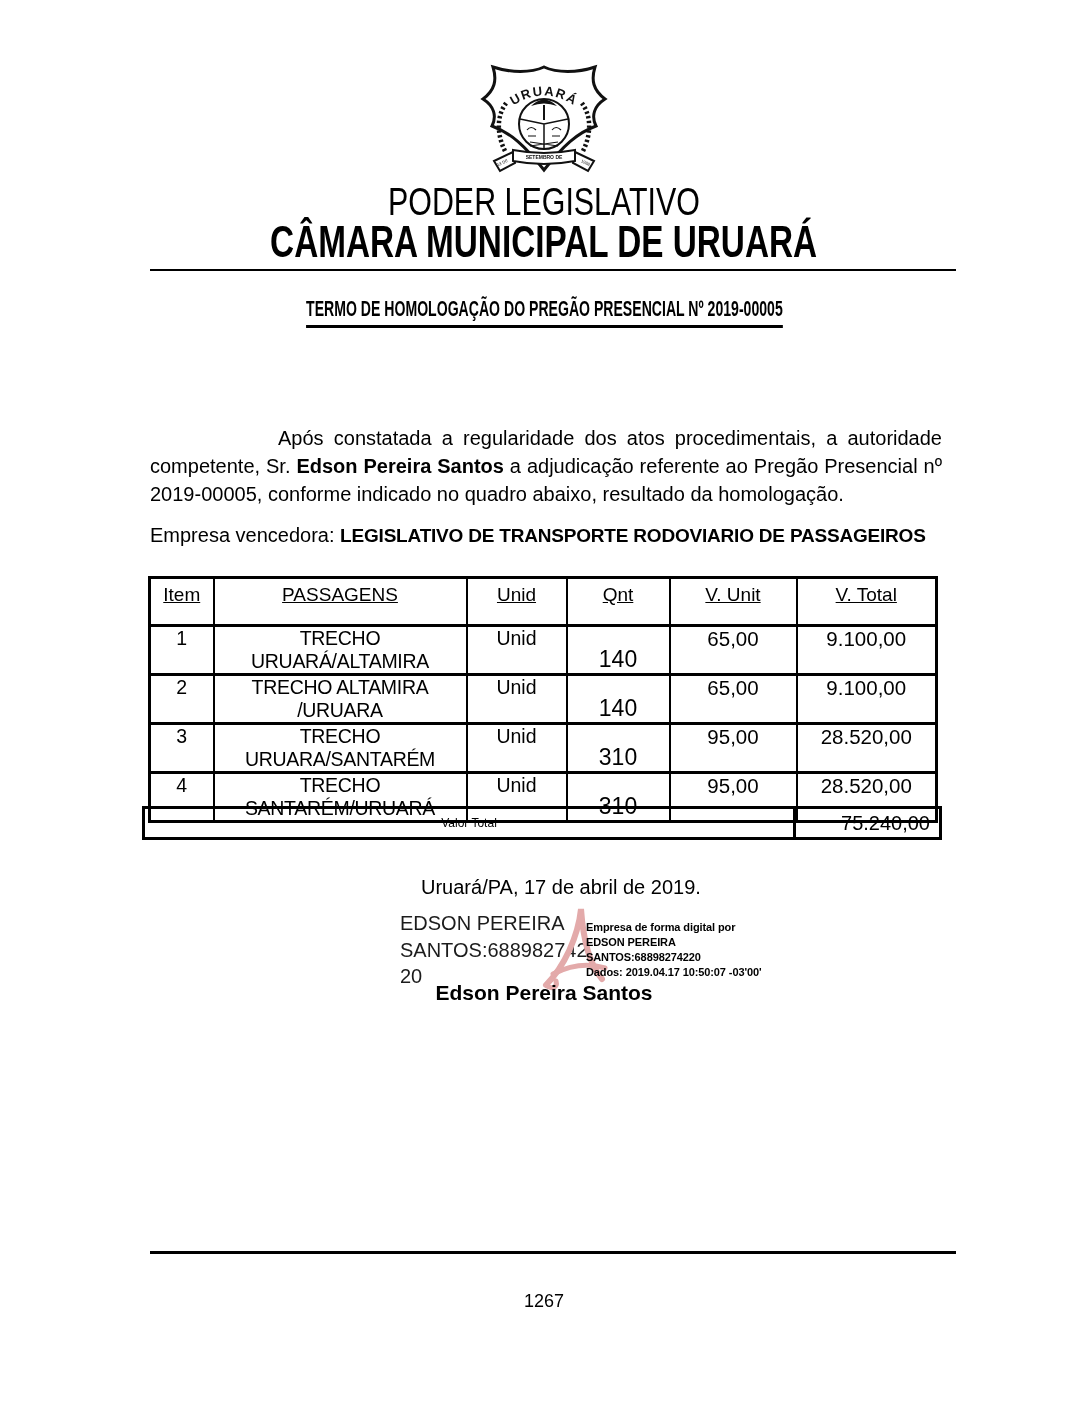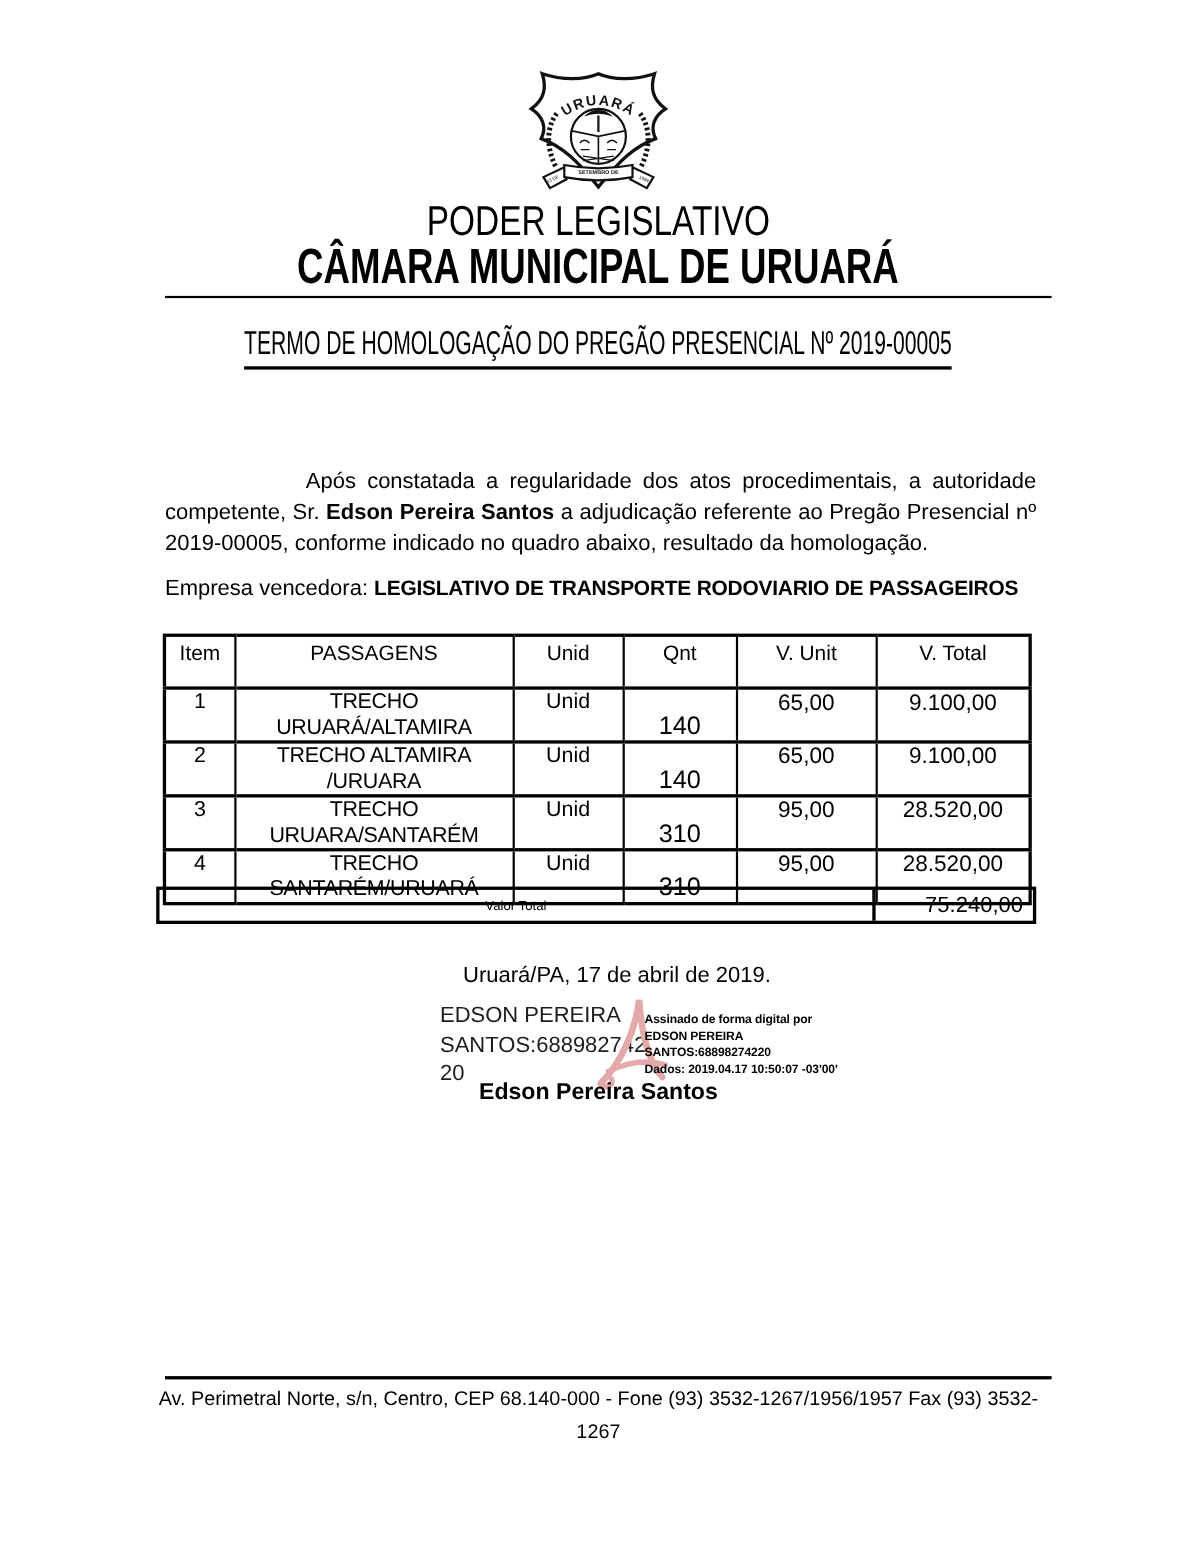--- a/index.html
+++ b/index.html
@@ -11,35 +11,35 @@
   .squish { display:inline-block; white-space:nowrap; transform-origin:center; }
 
   
   .crest { position:absolute; left:50%; margin-left:-76px; top:58px; }
   .title-power { top:181px; font-size:38px; letter-spacing:0px; }
   .title-power .squish { transform:scaleX(0.80); }
   .title-org { top:216px; font-size:45px; font-weight:bold; }
   .title-org .squish { transform:scaleX(0.74); }
   .rule { position:absolute; height:0; border-top:3px solid #000; }
   .rule-top { left:150px; width:806px; top:269px; border-top-width:2.5px; }
-  .doc-title { top:296px; font-size:30px; font-weight:normal; }
+  .doc-title { top:296px; font-size:22px; font-weight:bold; }
   .doc-title .squish { transform:scaleX(0.64); border-bottom:3.5px solid #000; padding-bottom:3px; }
 
   
   .intro { position:absolute; left:150px; top:424px; width:792px; margin:0;
            font-size:20px; line-height:28px; text-align:justify; text-indent:128px; }
   .winner { position:absolute; left:150px; top:524px; margin:0; font-size:20px; }
   .winner b { font-size:19px; letter-spacing:-0.2px; }
 
   
   .items-table { position:absolute; left:148px; top:576px; width:787px;
                  border-collapse:collapse; table-layout:fixed; border:3px solid #000; }
   .items-table th, .items-table td { border-left:2px solid #000; border-right:2px solid #000;
                  border-top:3px solid #000; border-bottom:3px solid #000; padding:0; overflow:hidden; }
-  .items-table th { height:40px; font-weight:normal; font-size:19px; vertical-align:top; padding-top:5px; text-align:center; }
+  .items-table th { height:40px; font-weight:normal; font-size:19px; vertical-align:top; padding-top:5px; text-align:center;text-decoration:underline; }
   .items-table td { height:44px; }
   .cell-item, .cell-desc, .cell-unid { vertical-align:top; padding-top:4px; text-align:center; font-size:19.5px; }
   .cell-desc { letter-spacing:-0.3px; }
   .cell-qnt { vertical-align:bottom; padding-bottom:5px; text-align:center; font-size:23px; }
   .cell-vunit, .cell-vtotal { vertical-align:top; padding-top:3px; text-align:center; font-size:20.5px; }
 
   .total-strip { position:absolute; left:142px; top:806px; width:800px; height:34px;
                  border:3px solid #000; box-sizing:border-box; display:flex; }
   .total-label { flex:1; display:flex; align-items:center; justify-content:center; font-size:12px; }
   .total-value { width:146px; box-sizing:border-box; border-left:3px solid #000;
@@ -170,31 +170,28 @@
     <span>20</span>
   </div>
 
   <svg class="adobe-mark" width="72" height="90" viewBox="0 0 72 90" aria-hidden="true">
     <path d="M8,82 C26,64 40,34 43,6 C45,34 50,60 64,76" fill="none" stroke-width="6" stroke-linecap="round" stroke="#e3aaaa"></path>
     <path d="M15,71 C33,62 50,60 67,65" fill="none" stroke-width="5" stroke-linecap="round" stroke="#e3aaaa"></path>
     <path d="M8,82 C13,87 20,85 18,78" fill="none" stroke-width="5" stroke-linecap="round" stroke="#e3aaaa"></path>
   </svg>
 
   <div class="sig-details">
-    <span>Assinado de forma digital por</span>
+    <span>Empresa de forma digital por</span>
     <span>EDSON PEREIRA</span>
     <span>SANTOS:68898274220</span>
     <span>Dados: 2019.04.17 10:50:07 -03'00'</span>
   </div>
 
   <div class="center-line signer-name">
     <span>Edson Pereira Santos</span>
   </div>
 
   <div class="rule rule-footer"></div>
-  <div class="center-line footer-l1">
-    <span>Av. Perimetral Norte, s/n, Centro, CEP 68.140-000 - Fone (93) 3532-1267/1956/1957 Fax (93) 3532-</span>
-  </div>
   <div class="center-line footer-l2">
     <span>1267</span>
   </div>
 
 </div>
 
 </body></html>

